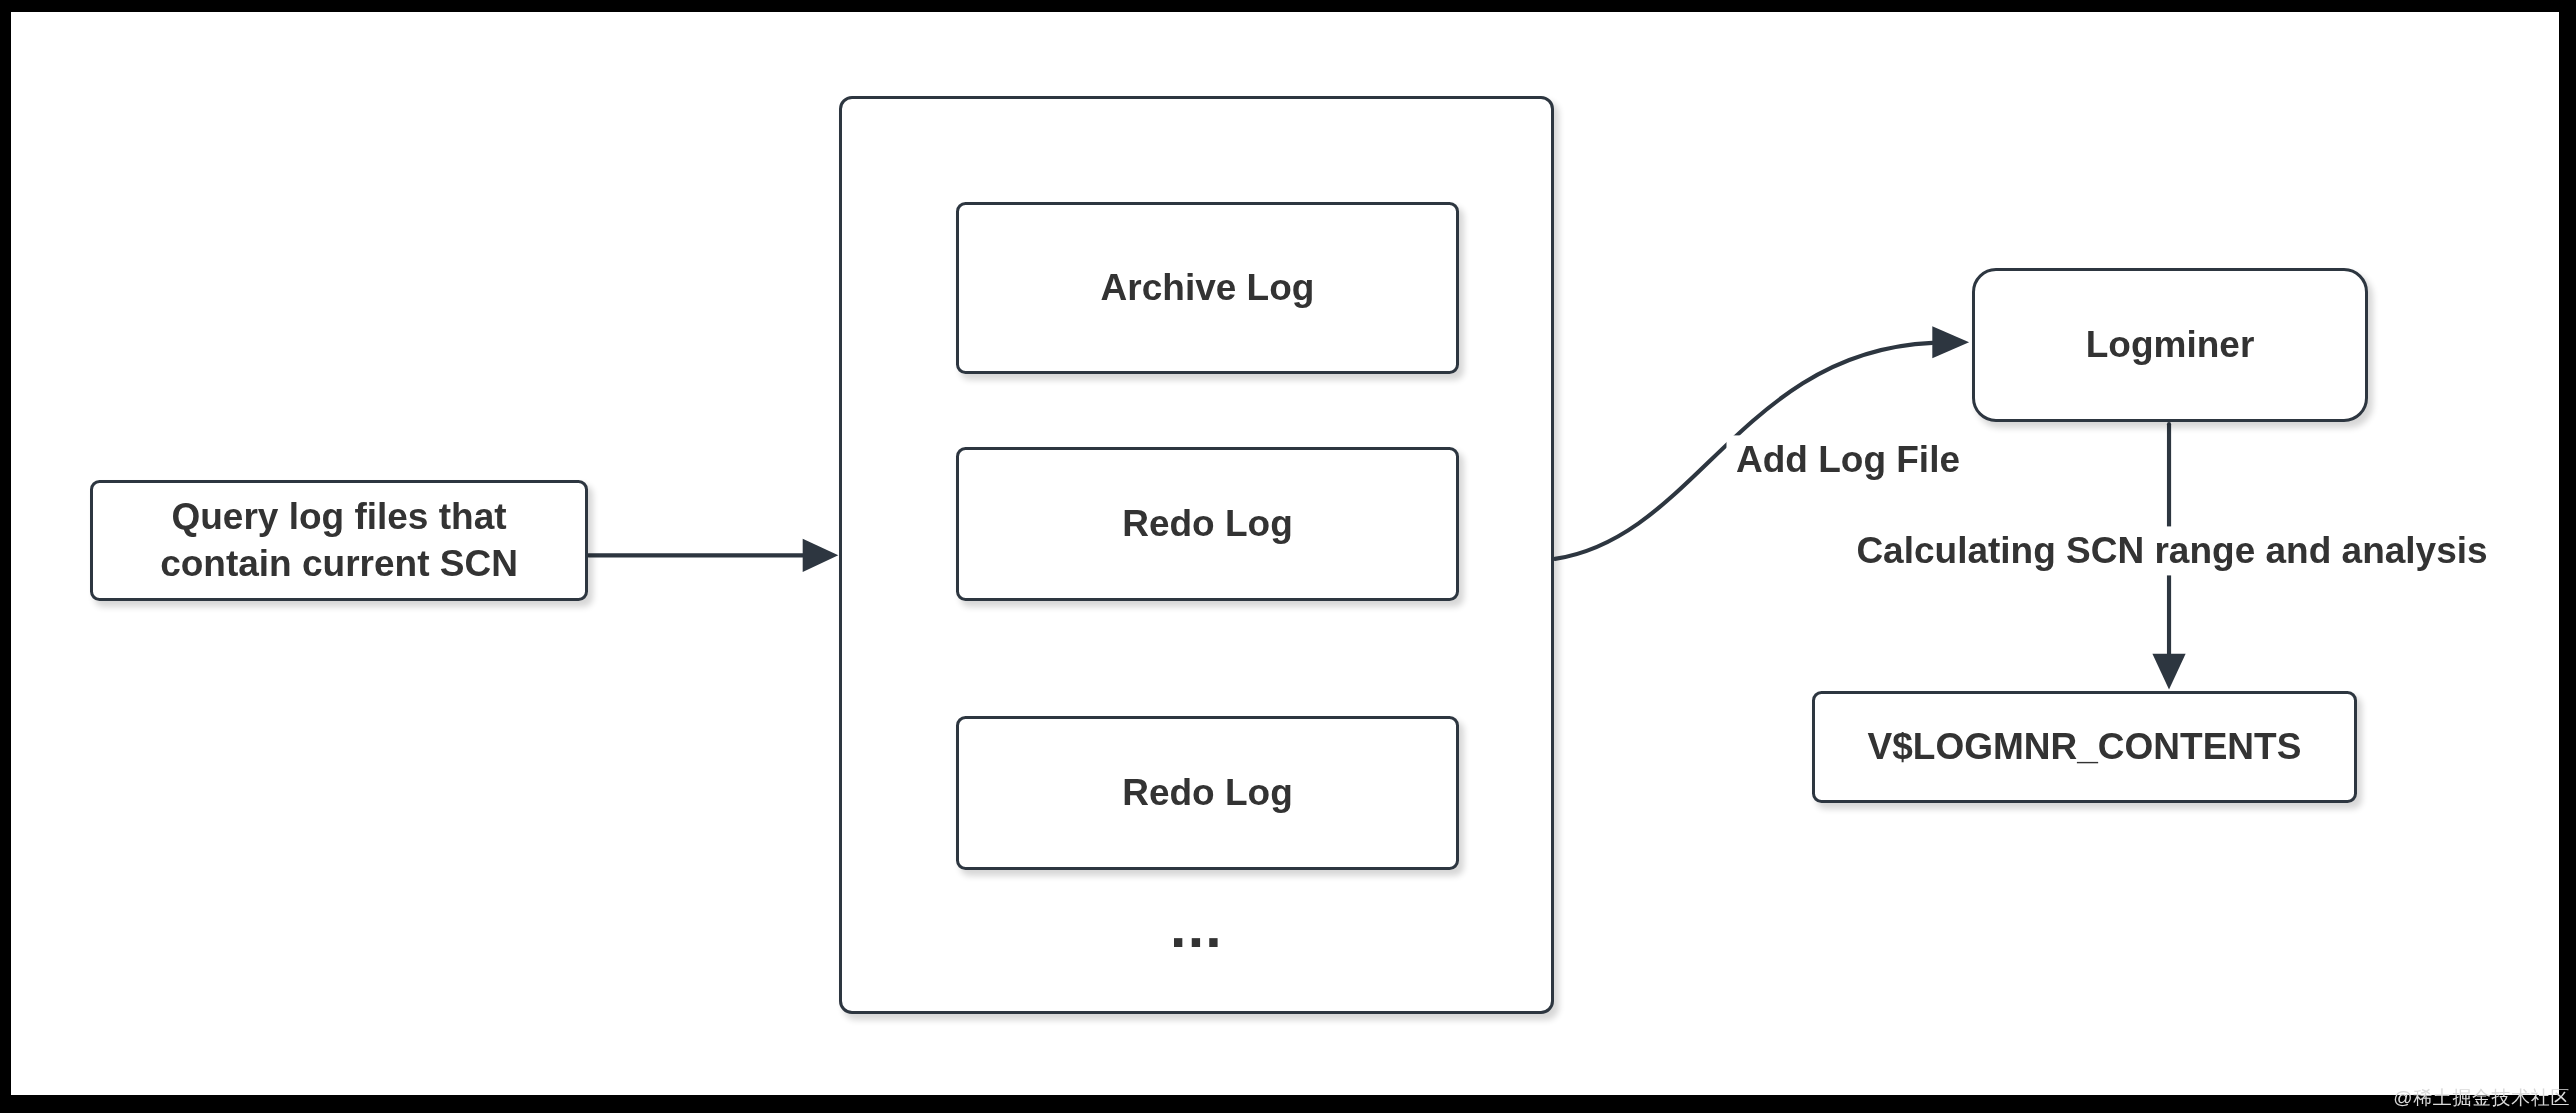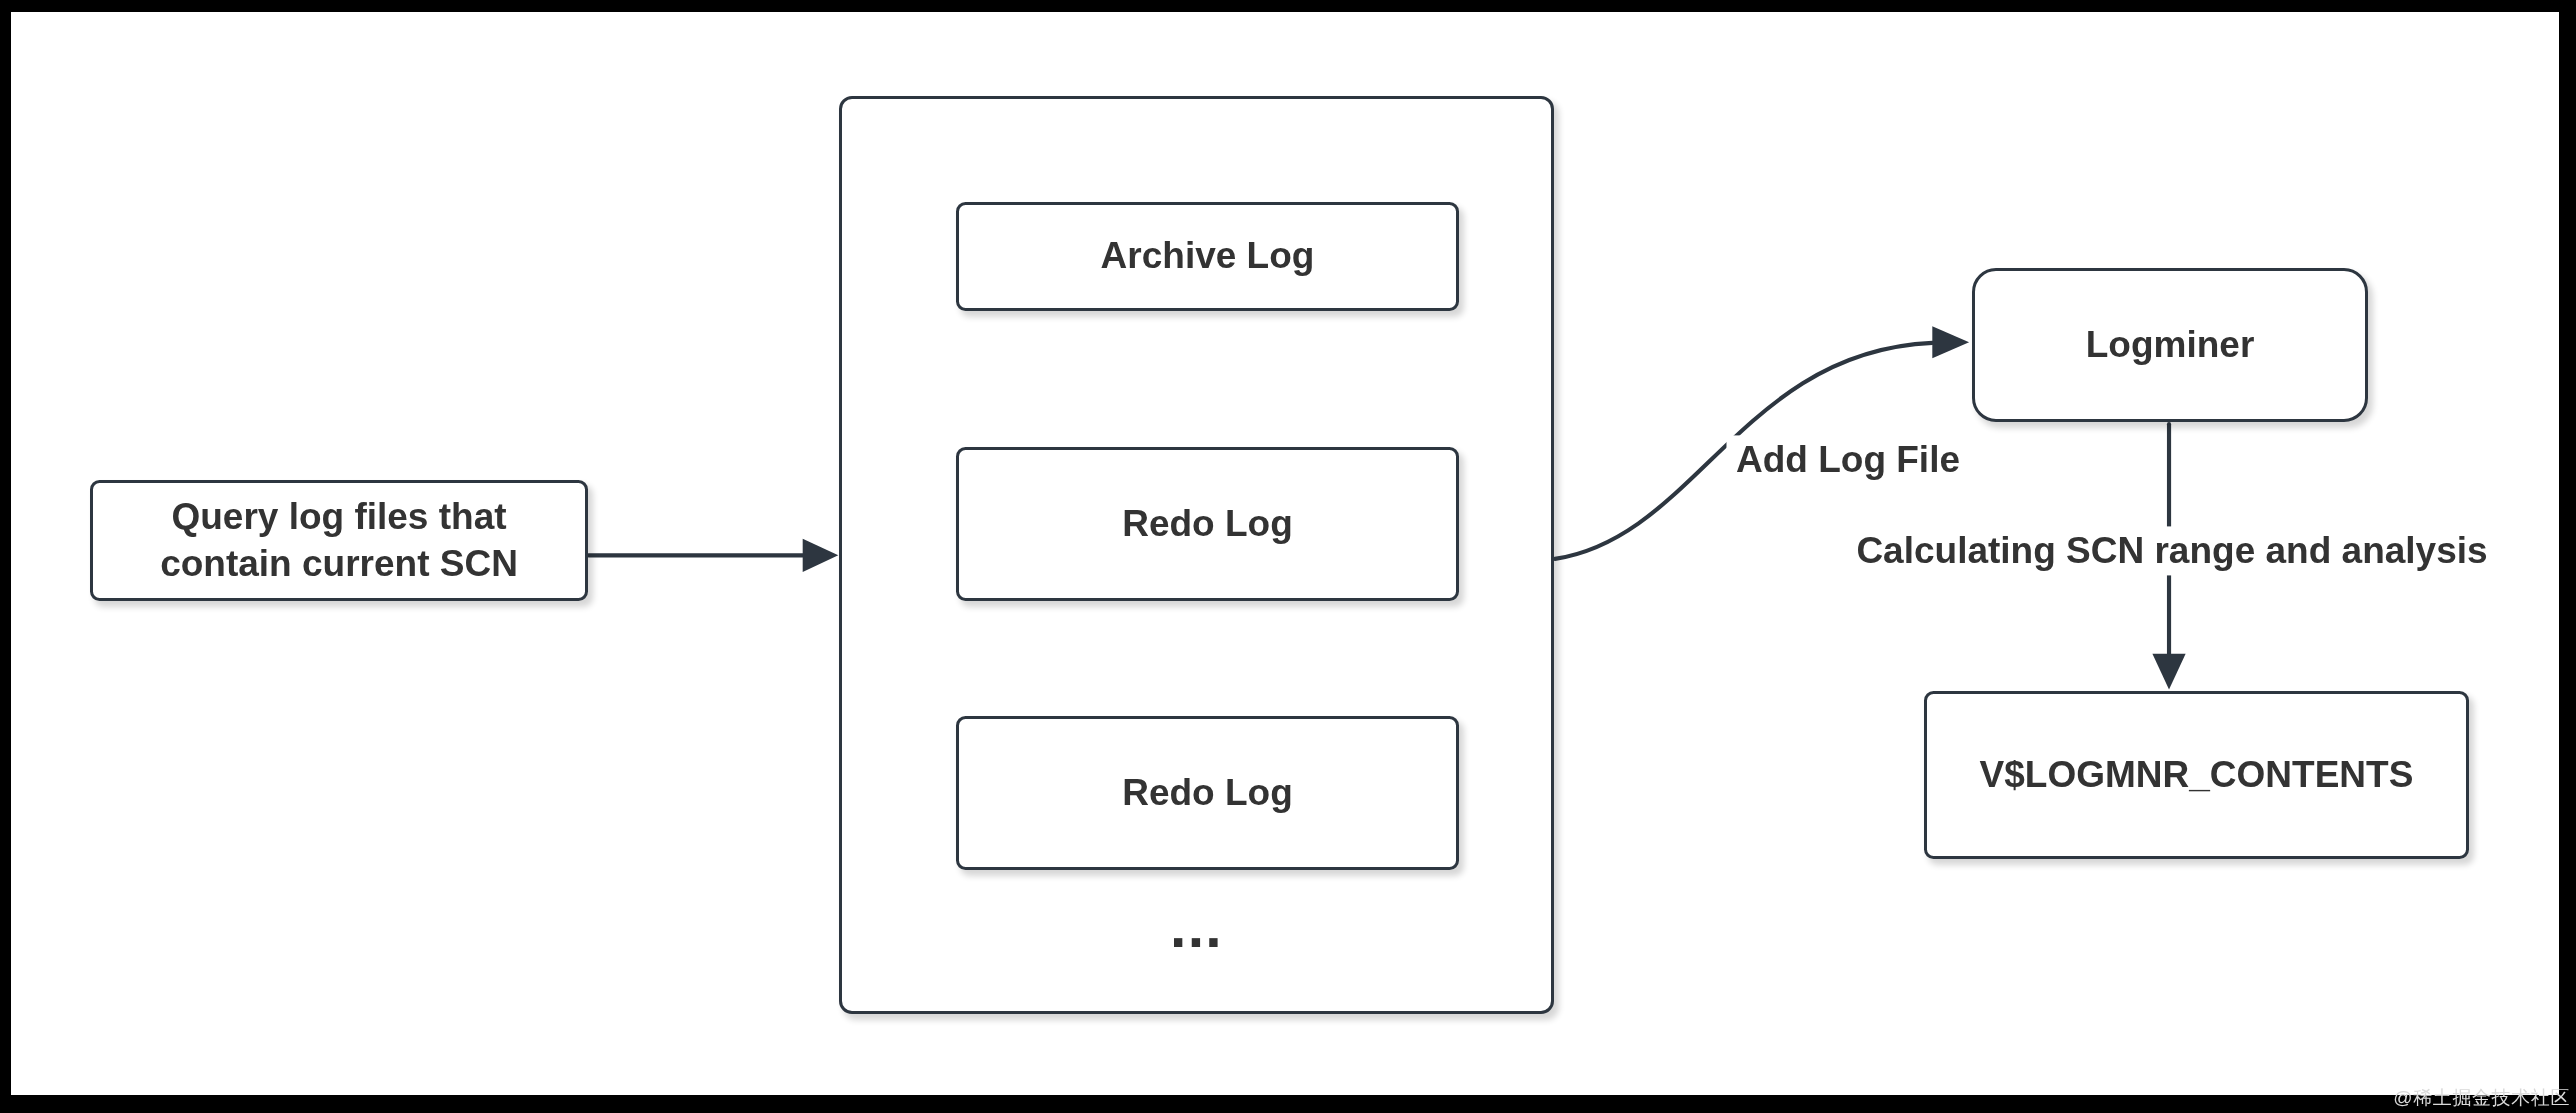--- a/index.html
+++ b/index.html
@@ -84,25 +84,25 @@
     position: absolute;
     right: 6px; bottom: 1.8px;
     font-size: 19px;
     color: var(--watermark);
     letter-spacing: 0.6px;
   }
 
   
   .node-query     { left: 90px;  top: 480px;  width: 498px;  height: 121px; padding: 0 24px; }
   .node-container { left: 839px; top: 96px;  width: 715px; height: 918px; }
-  .node-archive   { left: 956px; top: 202px;  width: 503px;  height: 109px; }
+  .node-archive   { left: 956px; top: 202px;  width: 503px;  height: 172px; }
   .node-redo1     { left: 956px; top: 447px;  width: 503px;  height: 154px; }
   .node-redo2     { left: 956px; top: 716px; width: 503px;  height: 154px; }
   .node-logminer  { left: 1972px; top: 268px;  width: 396px;  height: 154px; border-radius: 24px; }
-  .node-vlogmnr   { left: 1924px; top: 691px; width: 545px;  height: 168px; }
+  .node-vlogmnr   { left: 1812px; top: 691px; width: 545px;  height: 112px; }
   .label-addlog   { left: 1848px; top: 460px; text-align: right; }
   .label-calc     { left: 2172px; top: 551px; }
 </style>
 </head>
 <body>
 
 <div class="canvas"></div>
 
 <div class="group-box node-container"></div>
 

